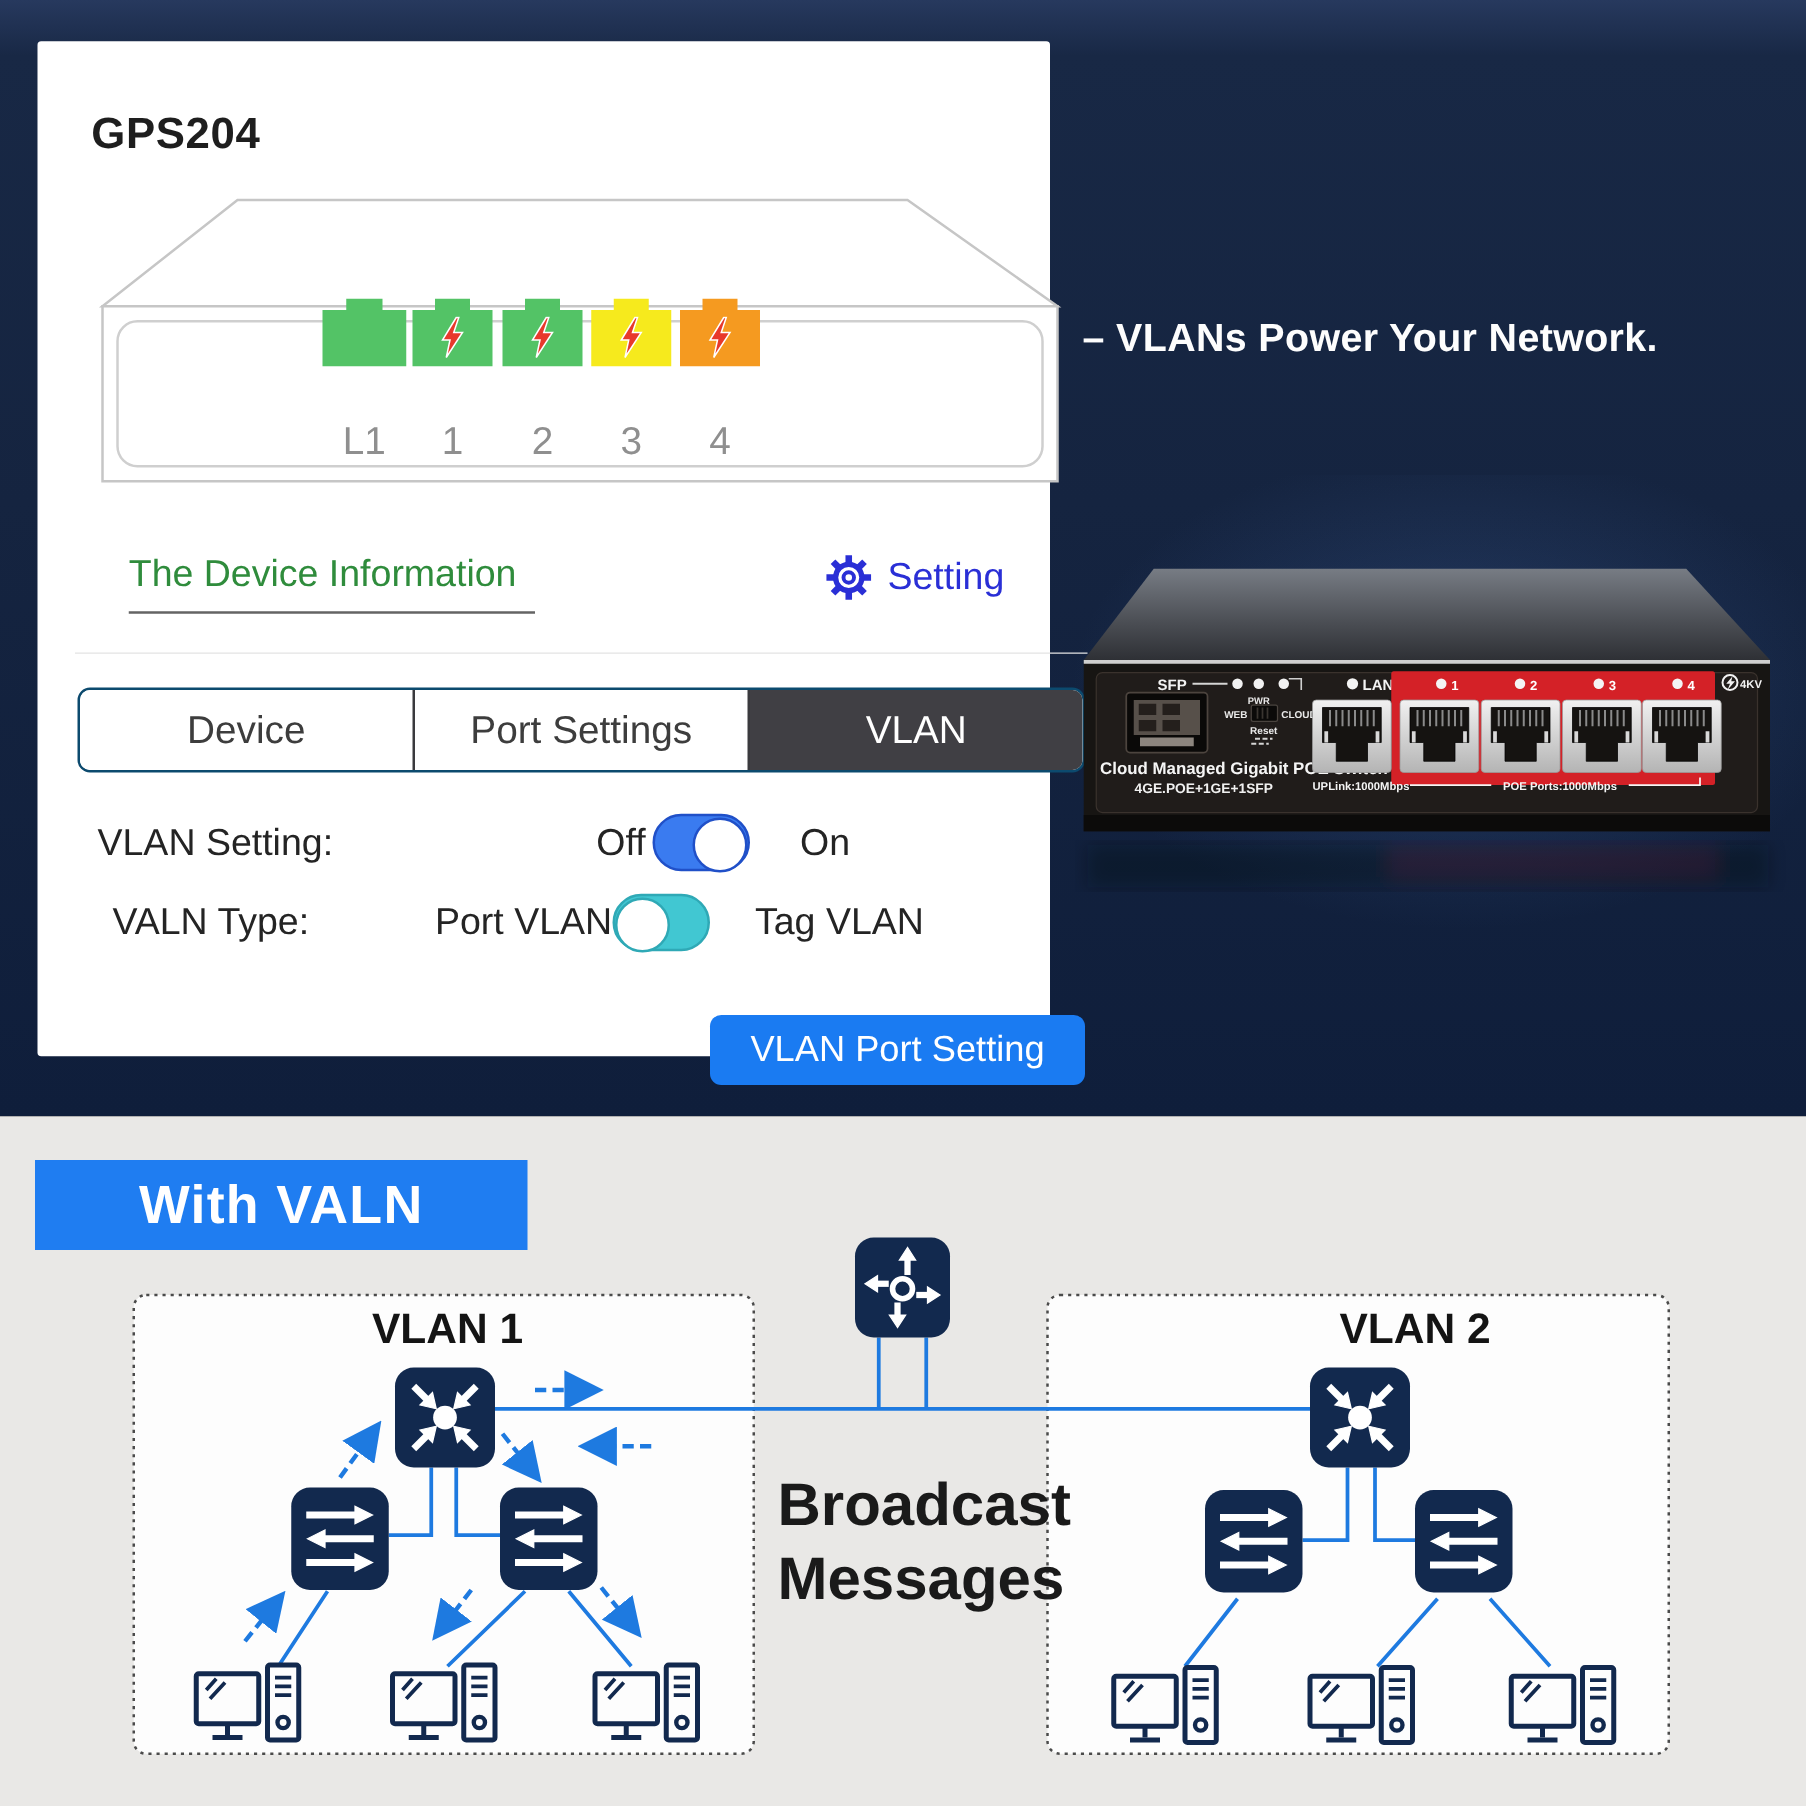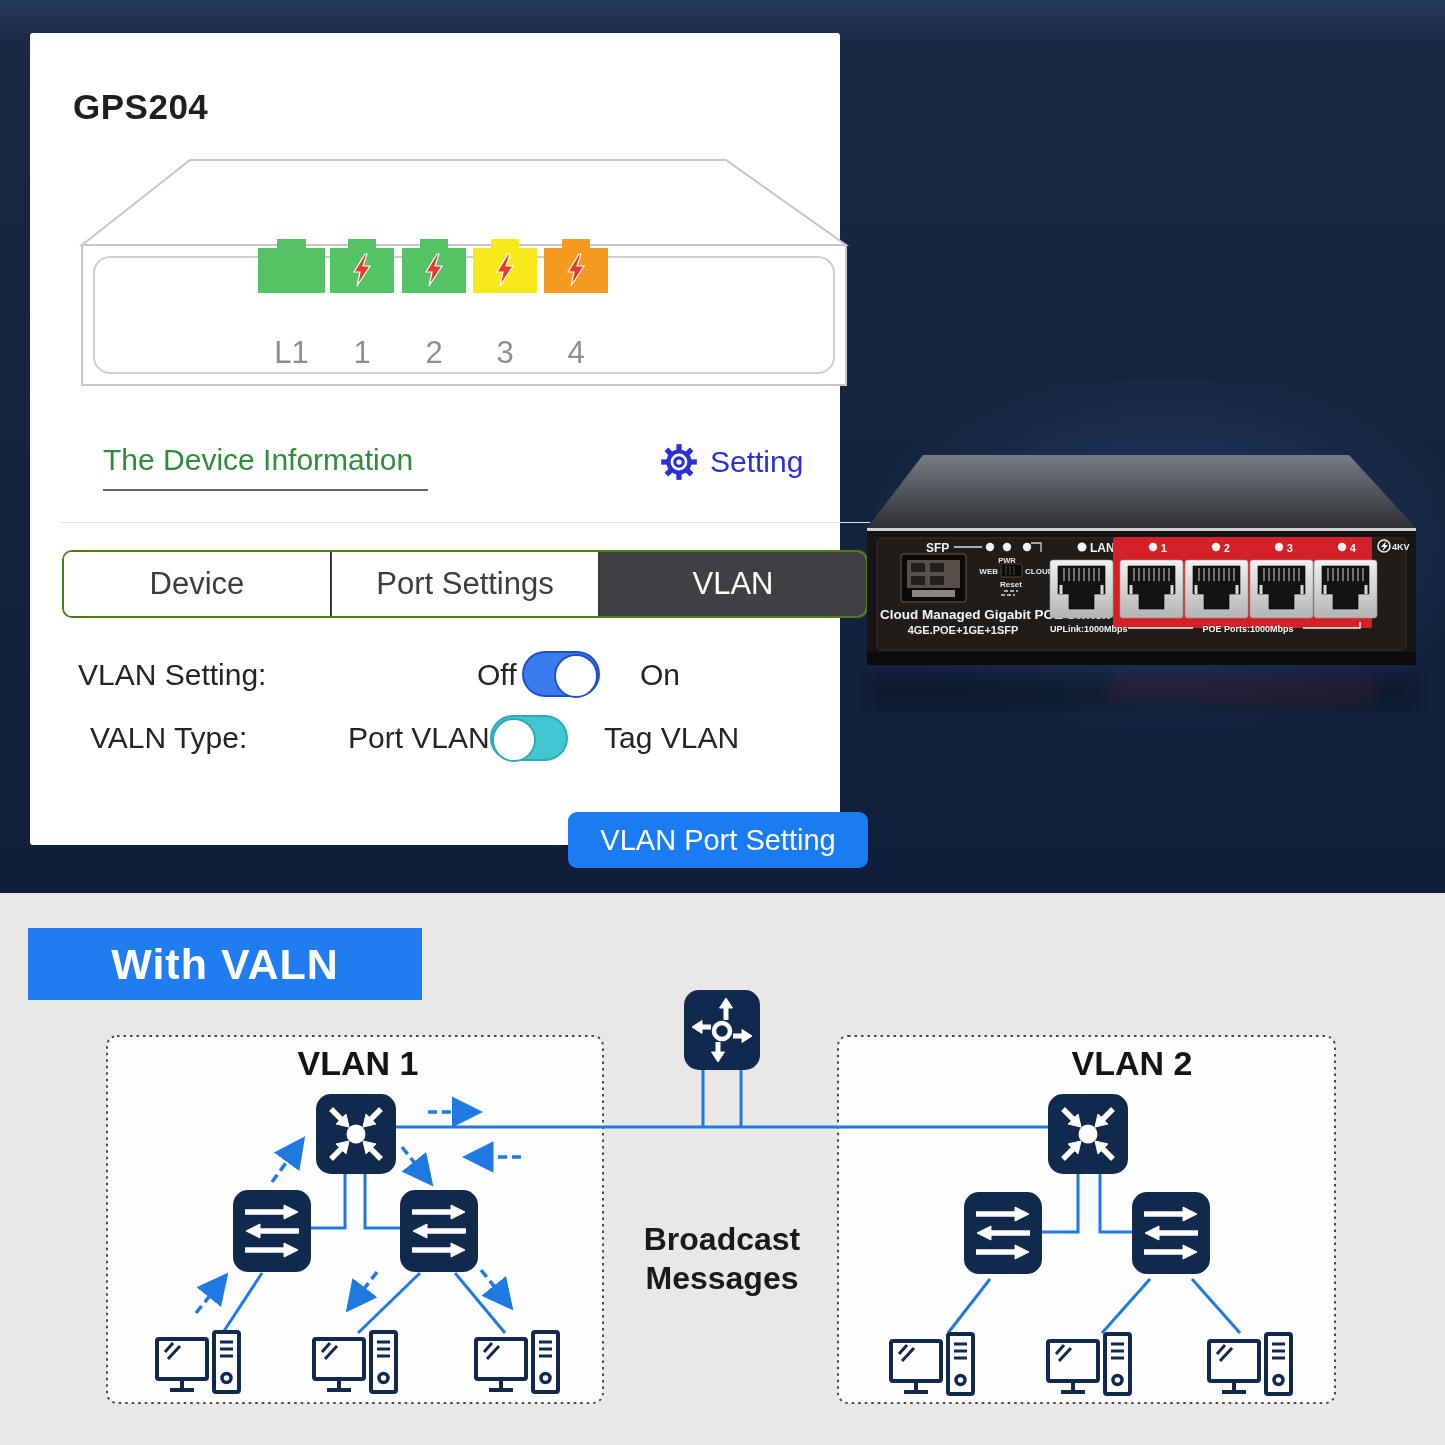--- a/index.html
+++ b/index.html
@@ -27,21 +27,21 @@
   .port-label{position:absolute;top:302px;font-size:31px;color:#8f8f8f;text-align:center;}
 
   
   #device-info-link{left:73px;top:410px;font-size:30px;color:#2f8c3c;cursor:pointer;}
   #device-info-underline{left:73px;top:456px;width:325px;height:2px;background:#646464;}
   #setting-group{left:628px;top:408px;display:flex;align-items:center;gap:10px;cursor:pointer;}
   #setting-label{font-size:30px;color:#2a2fd6;}
   #card-divider{left:30px;top:489px;width:810px;height:1px;background:#e3e3e3;}
 
   
-  #tab-bar{left:32px;top:517px;width:806px;height:68px;border:2px solid #4d7c0f;border-radius:10px;
+  #tab-bar{left:32px;top:517px;width:806px;height:68px;border:2px solid #0c4a6e;border-radius:10px;
     display:flex;overflow:hidden;background:#fff;box-sizing:border-box;}
   .tab{flex:1;display:flex;align-items:center;justify-content:center;font-size:31px;color:#3d3d3d;
     border-right:2px solid #3a3a3e;cursor:pointer;background:#fff;}
   .tab:last-child{border-right:none;}
   .tab.active{background:#403f44;color:#ffffff;}
 
   
   .row-label{font-size:30px;color:#242424;}
   .toggle{position:absolute;width:78px;height:46px;border-radius:23px;cursor:pointer;box-sizing:border-box;}
   .toggle .knob{position:absolute;top:1px;width:44px;height:44px;border-radius:50%;background:#ffffff;box-sizing:border-box;}
@@ -54,22 +54,22 @@
     color:#fff;font-size:29px;display:flex;align-items:center;justify-content:center;cursor:pointer;}
 
   
   .headline{left:866px;color:#fdfdfd;font-size:31.5px;font-weight:bold;letter-spacing:.3px;white-space:nowrap;}
 
   
   #bottom-section{left:0;top:893px;width:1445px;height:552px;background:#e9e8e6;}
   #vlan-banner{left:28px;top:928px;width:394px;height:72px;background:#1f7df1;
     display:flex;align-items:center;justify-content:center;color:#fff;font-size:43px;font-weight:bold;letter-spacing:1px;}
   .vlan-title{top:1044px;width:200px;text-align:center;font-size:34px;font-weight:bold;color:#141414;}
-  #broadcast-label{left:622px;top:1176px;width:200px;text-align:center;font-size:32px;font-weight:bold;
-    color:#1a1a1a;line-height:1.22;margin-top:44px;}
+  #broadcast-label{left:622px;top:1176px;width:200px;font-size:48px;font-weight:bold;
+    color:#1a1a1a;line-height:1.22;}
   #diagram-svg{left:0;top:893px;}
 </style>
 </head>
 <body>
 
 <div id="stage">
 
   <div id="top-section" class="abs">
     <div id="hero-glow" class="abs"></div>
 
@@ -148,20 +148,21 @@
       <div class="row-label abs" style="left:60px;top:688px;">VALN Type:</div>
       <div class="row-label abs" style="left:318px;top:688px;">Port VLAN</div>
       <div id="vlan-type-toggle" class="toggle abs" style="left:460px;top:682px;">
         <span class="knob"></span>
       </div>
       <div class="row-label abs" style="left:574px;top:688px;">Tag VLAN</div>
 
       <div id="vlan-port-button" class="abs">VLAN Port Setting</div>
     </div>
 
+    <div class="headline abs" style="top:252px;">– VLANs Power Your Network.</div>
 
     <svg class="abs" style="left:860px;top:440px;" width="585" height="330" viewBox="0 0 585 330">
       <defs>
         <linearGradient id="gMetal" x1="0" y1="0" x2="0" y2="1">
           <stop offset="0" stop-color="#777c84"></stop>
             <stop offset="0.6" stop-color="#4a4d53"></stop>
             <stop offset="1" stop-color="#2e3035"></stop>
         </linearGradient>
         <linearGradient id="gSilver" x1="0" y1="0" x2="0" y2="1">
           <stop offset="0" stop-color="#f1f1f1"></stop>

